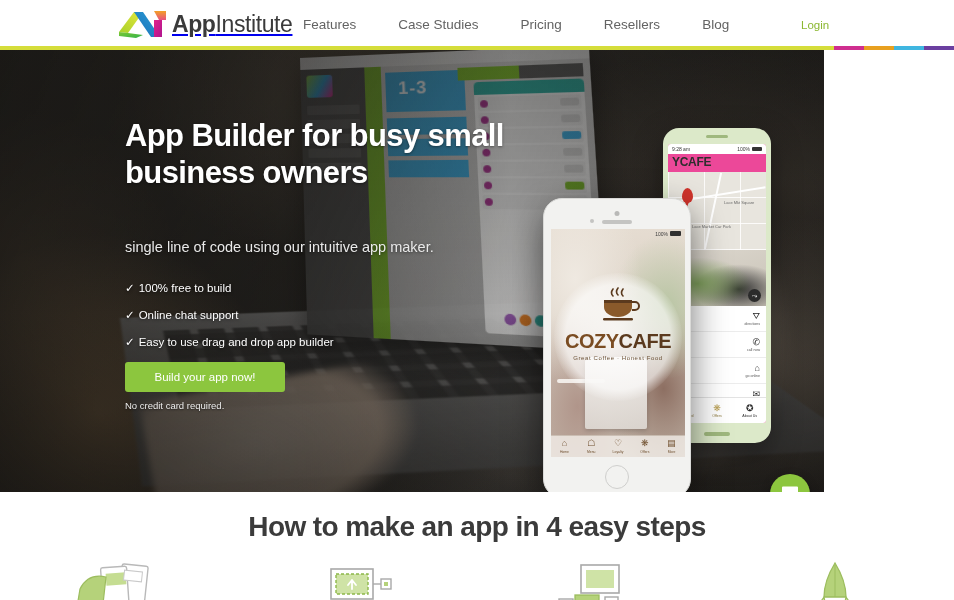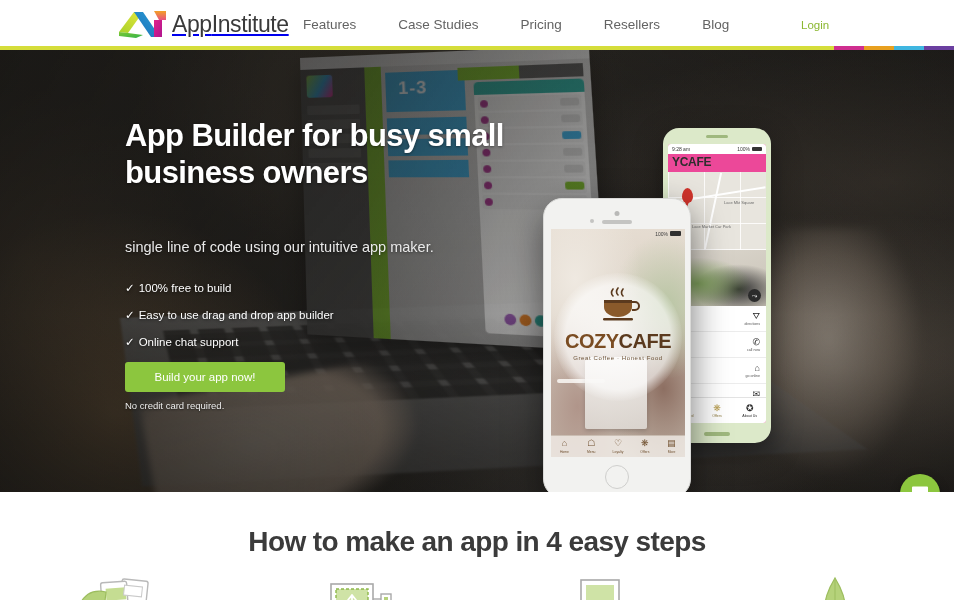--- a/index.html
+++ b/index.html
@@ -26,21 +26,21 @@
   .logo-wrap {
     position: absolute; left: 116px; top: 7px;
     display: flex; align-items: center; height: 34px;
   }
   .logo-mark { width: 62px; height: 34px; display: block; }
   .logo-text {
     font-size: 23px; letter-spacing: -0.4px;
     color: #3a3a3a; margin-left: -6px;
     white-space: nowrap;
   }
-  .logo-text .b { font-weight: normal; text-align: right; }
+  .logo-text .b { font-weight: bold; text-align: right; }
   .logo-text .l { font-weight: normal; }
 
   .nav {
     position: absolute; left: 303px; top: 0;
     height: 48px; display: flex; align-items: center;
     gap: 10px;
   }
   .nav a {
     font-size: 13.5px; color: #636363;
     text-decoration: none; padding: 0 21px 0 0;
@@ -69,21 +69,21 @@
     width: 954px; height: 4px;
     z-index: 41;
     display: flex;
   }
   .accent-bar .seg-main { flex: 1 1 auto; background: #d5dd3a; }
   .accent-bar .seg { width: 30px; height: 4px; }
 
   
   .hero {
     position: absolute; top: 48px; left: 0;
-    width: 954px; height: 444px;
+    width: 824px; height: 444px;
     overflow: hidden;
     background: #2b2925;
   }
   .hero-photo {
     position: absolute; inset: 0;
     background:
       radial-gradient(circle at 12% 82%, rgba(232,176,110,0.55) 0%, rgba(232,176,110,0) 22%),
       radial-gradient(circle at 3% 48%, rgba(150,120,85,0.35) 0%, rgba(150,120,85,0) 18%),
       radial-gradient(ellipse at 88% 72%, rgba(214,190,165,0.50) 0%, rgba(214,190,165,0) 34%),
       radial-gradient(ellipse at 93% 30%, rgba(120,105,90,0.45) 0%, rgba(120,105,90,0) 30%),
@@ -339,21 +339,21 @@
     display:flex; align-items:center; justify-content:center;
     box-shadow:0 3px 10px rgba(0,0,0,.35); cursor:pointer;
   }
 
   
   .steps {
     position:absolute; top:492px; left:0; width:954px; height:108px;
     background:#ffffff;
   }
   .steps-title {
-    text-align:center; margin-top:34px;
+    text-align:center; margin-top:19px;
     font-size:28px; font-weight:bold; color:#3b3b3b; letter-spacing:-0.6px;
   }
   .steps-row {
     margin-top:18px; display:flex; width:954px;
   }
   .step { flex:1; display:flex; justify-content:center; align-items:flex-start; height:60px; }
 </style>
 </head>
 <body>
 
@@ -488,22 +488,22 @@
       <h1 class="hero-title">
         <span>App Builder for busy small</span><br>
         <span>business owners</span>
       </h1>
       <p class="hero-sub">
         <br>
         <span>single line of code using our intuitive app maker.</span>
       </p>
       <div class="bullets">
         <div class="bullet"><span class="ck">✓</span><span>100% free to build</span></div>
+        <div class="bullet"><span class="ck">✓</span><span>Online chat support</span></div>
         <div class="bullet"><span class="ck">✓</span><span>Easy to use drag and drop app builder</span></div>
-        <div class="bullet"><span class="ck">✓</span><span>Online chat support</span></div>
       </div>
       <button class="cta-btn">Build your app now!</button>
       <div class="cta-note">No credit card required.</div>
     </div>
 
     <div class="phone-back">
       <div class="pb-speaker"></div>
       <div class="pb-screen">
         <div class="pb-status">
           <span>9:28 am</span>

